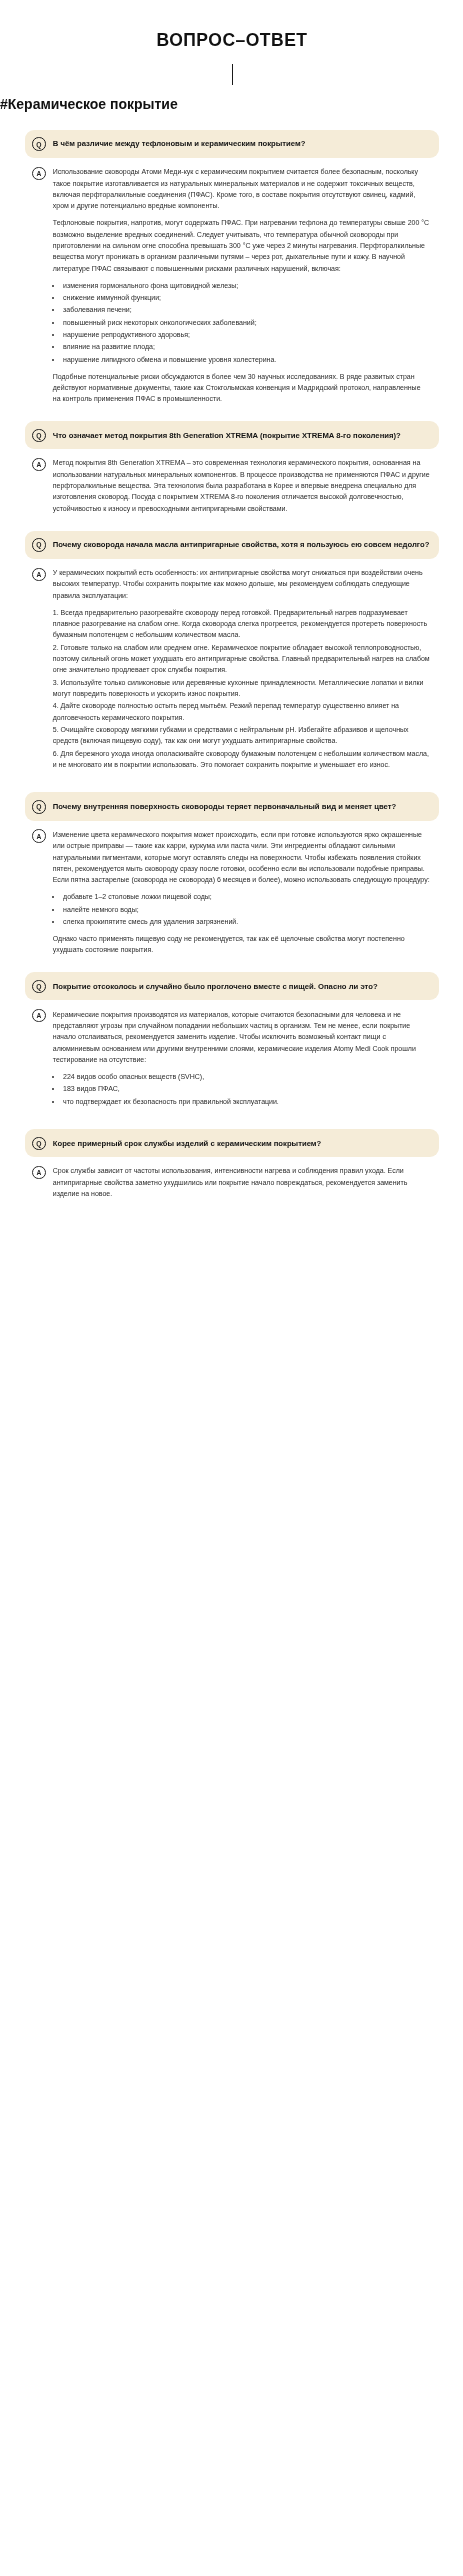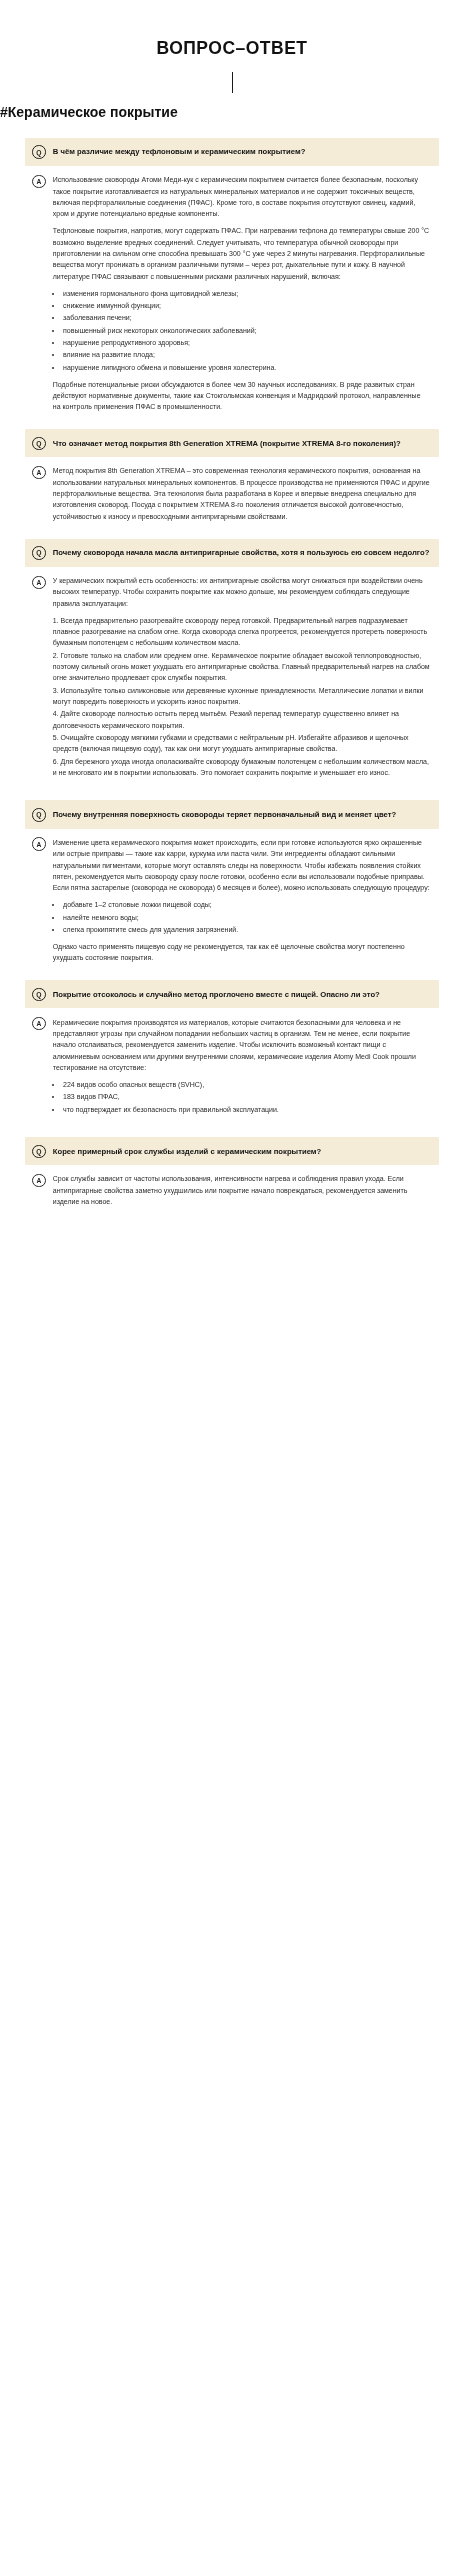--- a/index.html
+++ b/index.html
@@ -16,21 +16,21 @@
     background: #ffffff;
     padding: 0 0 31px 0;
     position: relative;
   }
   .page-title {
     text-align: center;
     font-size: 17.5px;
     font-weight: bold;
     letter-spacing: 0.5px;
     color: #111111;
-    padding-top: 38px;
+    padding-top: 30px;
     margin: 0;
   }
   .title-rule {
     width: 1px;
     height: 20.6px;
     background: #1a1a1a;
     margin: 13.4px auto 11.3px auto;
   }
   .hashtag {
     text-align: left;
@@ -42,21 +42,21 @@
   .qa-list {
     padding: 0 25px;
   }
   .qa-item {
     margin-bottom: 13.4px;
   }
   .q-row {
     display: flex;
     align-items: flex-start;
     background: #f5ecd8;
-    border-radius: 1px;
+    border-radius: 9px;
     padding: 7.2px 9.3px 7.2px 7.2px;
   }
   .a-row {
     display: flex;
     align-items: flex-start;
     padding: 8.2px 9.3px 3.1px 7.2px;
   }
   .badge {
     flex: 0 0 auto;
     width: 13.4px;
@@ -192,21 +192,21 @@
             <li>слегка прокипятите смесь для удаления загрязнений.</li>
           </ul>
           <p>Однако часто применять пищевую соду не рекомендуется, так как её щелочные свойства могут постепенно ухудшать состояние покрытия.</p>
         </div>
       </div>
     </div>
 
     <div class="qa-item">
       <div class="q-row">
         <div class="badge">Q</div>
-        <div class="q-text">Покрытие отсоколось и случайно метод проглочено вместе с пищей. Опасно ли это?</div>
+        <div class="q-text">Покрытие отсоколось и случайно было проглочено вместе с пищей. Опасно ли это?</div>
       </div>
       <div class="a-row">
         <div class="badge a-badge">A</div>
         <div class="a-text">
           <p>Керамические покрытия производятся из материалов, которые считаются безопасными для человека и не представляют угрозы при случайном попадании небольших частиц в организм. Тем не менее, если покрытие начало отслаиваться, рекомендуется заменить изделие. Чтобы исключить возможный контакт пищи с алюминиевым основанием или другими внутренними слоями, керамические изделия Atomy Medi Cook прошли тестирование на отсутствие:</p>
           <ul>
             <li>224 видов особо опасных веществ (SVHC),</li>
             <li>183 видов ПФАС,</li>
             <li>что подтверждает их безопасность при правильной эксплуатации.</li>
           </ul>

